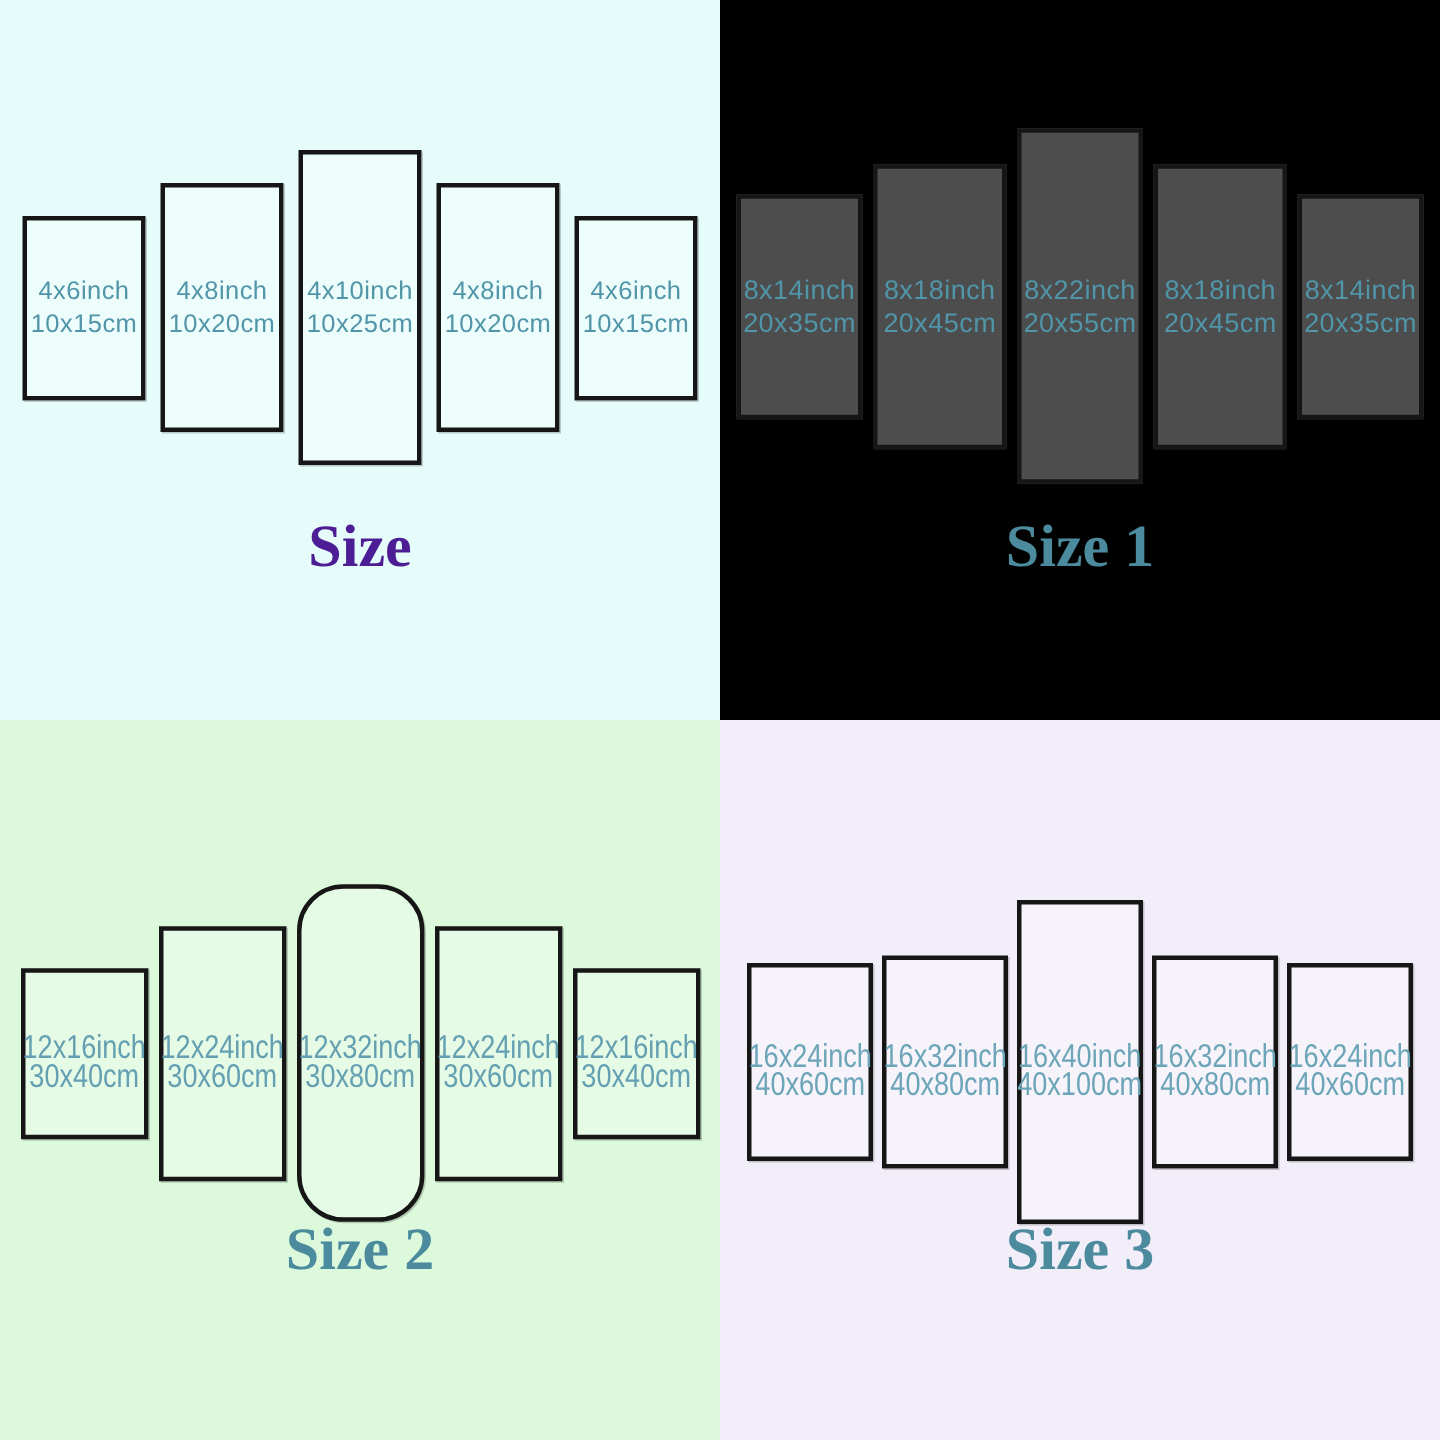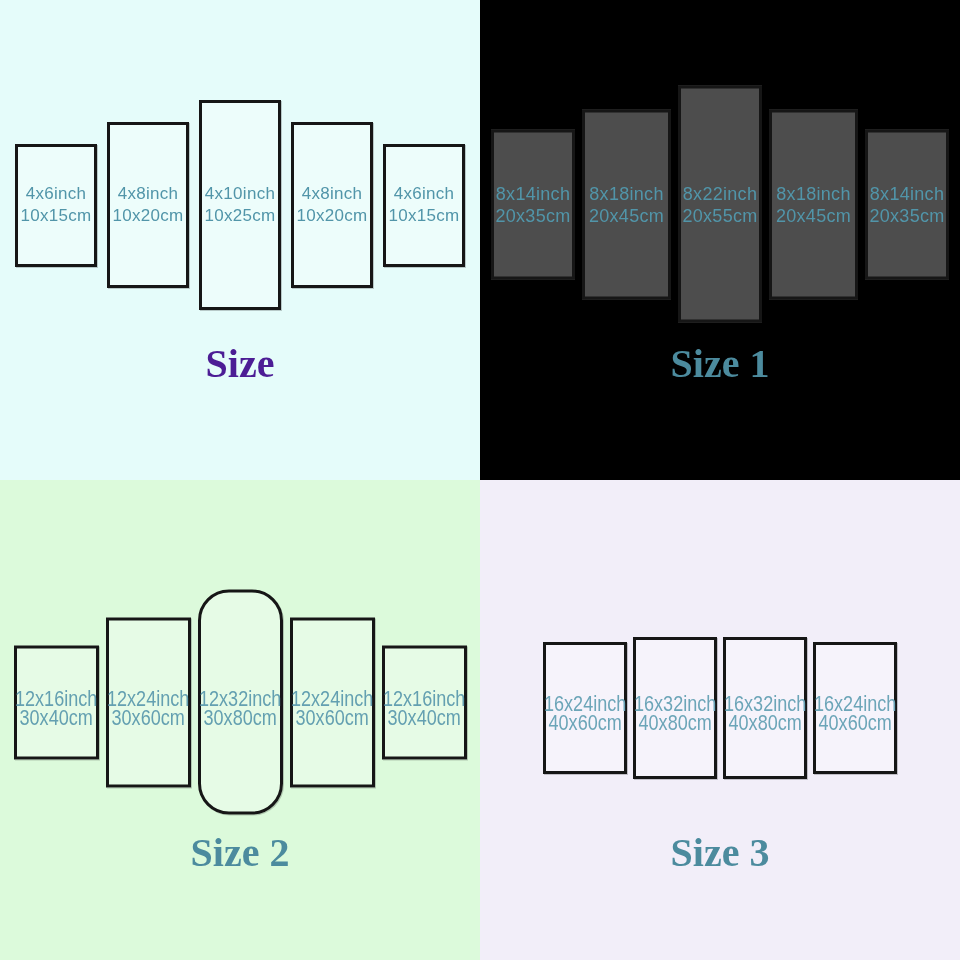--- a/index.html
+++ b/index.html
@@ -50,21 +50,21 @@
   .quad-title{
     position:absolute;left:0;width:100%;
     margin:0;
     text-align:center;
     font-family:"Liberation Serif",serif;
     font-weight:bold;
     font-size:40px;
     line-height:40px;
   }
   .qtop .quad-title{top:344px;}
-  .qbottom .quad-title{top:353px;}
+  .qbottom .quad-title{top:333px;}
 </style>
 </head>
 <body>
 
 <div class="canvas">
 
   <section class="quadrant q0 qtop" style="background-color: rgb(229, 252, 250);">
     <div class="panels" style="color: rgb(81, 149, 169);">
       <div class="panel s0" style="border-color: rgb(22, 22, 22);">
         <div class="panel-text">
@@ -179,20 +179,26 @@
           <div>16x24inch</div>
           <div>40x60cm</div>
         </div>
       </div>
       <div class="panel s1" style="border-color: rgb(22, 22, 22);">
         <div class="panel-text">
           <div>16x32inch</div>
           <div>40x80cm</div>
         </div>
       </div>
+      <div class="panel s2" style="border-color: rgb(22, 22, 22);">
+        <div class="panel-text">
+          <div>16x40inch</div>
+          <div>40x100cm</div>
+        </div>
+      </div>
       <div class="panel s1" style="border-color: rgb(22, 22, 22);">
         <div class="panel-text">
           <div>16x32inch</div>
           <div>40x80cm</div>
         </div>
       </div>
       <div class="panel s0" style="border-color: rgb(22, 22, 22);">
         <div class="panel-text">
           <div>16x24inch</div>
           <div>40x60cm</div>

